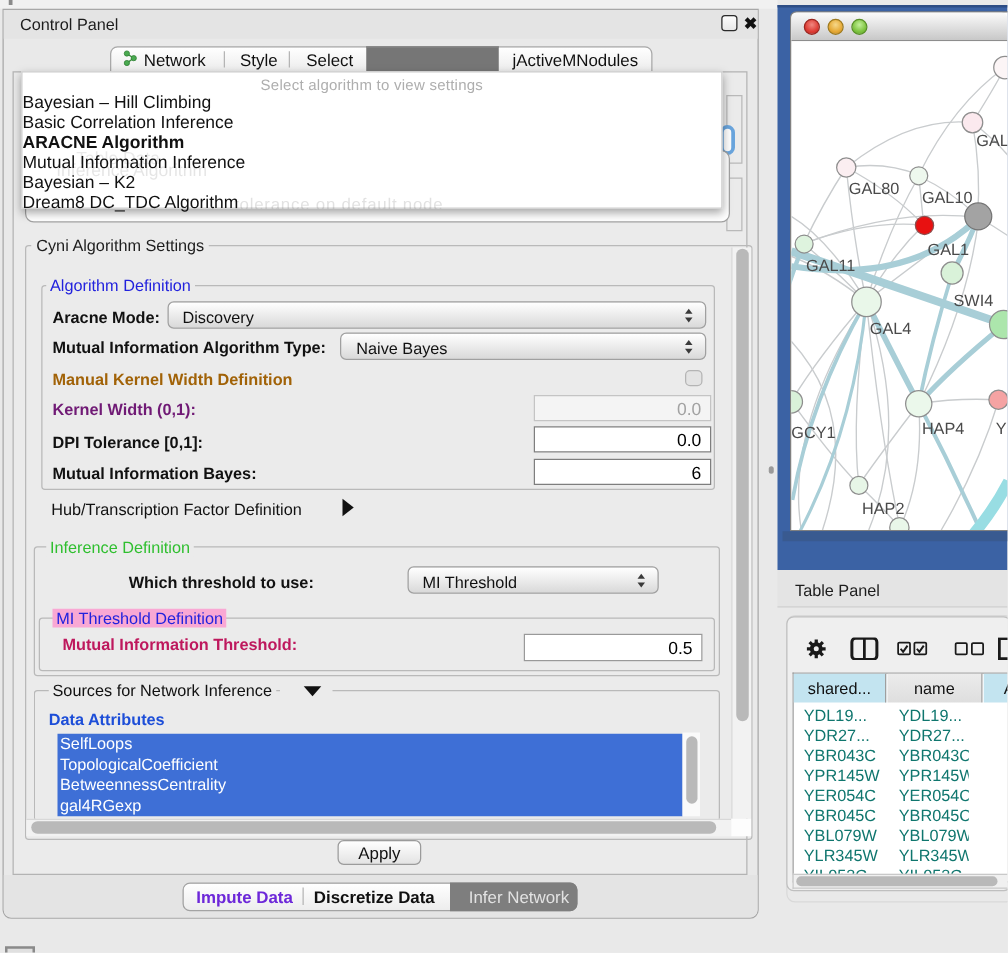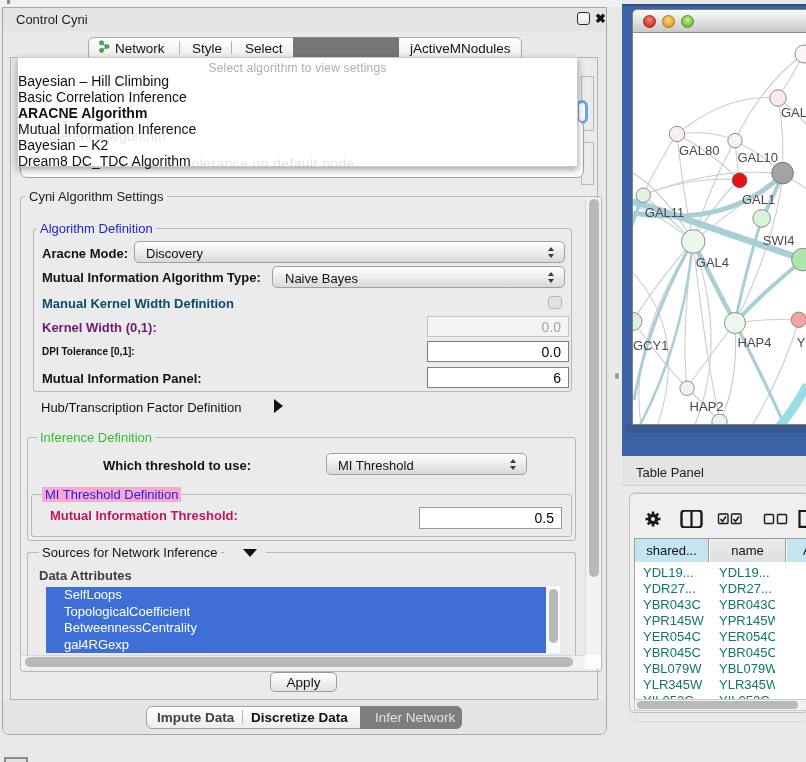--- a/index.html
+++ b/index.html
@@ -12,21 +12,21 @@
 </style>
 </head>
 <body>
 
 <div class="abs" style="left:0;top:0;width:622px;height:7px;background:#f1f1f1;"></div>
 <div class="abs" style="left:7px;top:0;width:3px;height:4px;background:#8a8a8a;"></div>
 
 <div class="abs" style="left:2px;top:7px;width:605px;height:728px;background:#e9e9e9;border:1px solid #a8a8a8;border-radius:0 0 7px 7px;box-sizing:border-box;"></div>
 
 <div class="abs" style="left:3px;top:8px;width:603px;height:23px;background:#e4e4e4;"></div>
-<div class="abs" style="left:16px;top:12px;font-size:13px;color:#1d1d1d;">Control Cyni</div>
+<div class="abs" style="left:16px;top:12px;font-size:13px;color:#1d1d1d;">Control Panel</div>
 
 <div class="abs" style="left:577px;top:12px;width:13px;height:13px;border:1.5px solid #2b2b2b;border-radius:3px;background:linear-gradient(#fdfdfd,#e8e8e8);box-sizing:border-box;"></div>
 
 <div class="abs" style="left:595px;top:11px;font-size:13px;font-weight:bold;color:#111;">✖</div>
 
 <div class="abs" style="left:10px;top:57px;width:588px;height:643px;border:1px solid #b3b3b3;background:#ebebeb;box-sizing:border-box;"></div>
 
 <div class="abs" style="left:88px;top:37px;width:434px;height:21px;background:linear-gradient(#ffffff,#ececec);border:1px solid #a9a9a9;border-radius:6px 6px 0 0;box-sizing:border-box;"></div>
 <div class="abs" style="left:293px;top:37px;width:106px;height:21px;background:#767676;border-top:1px solid #8a8a8a;box-sizing:border-box;"></div>
 <div class="abs" style="left:179px;top:41px;width:1px;height:13px;background:#b5b5b5;"></div>
@@ -65,30 +65,30 @@
 <div class="abs" style="left:37px;top:221px;background:#ebebeb;padding:0 3px;font-size:13px;color:#2222dd;">Algorithm Definition</div>
 
 <div class="abs b" style="left:42px;top:246px;font-size:13px;color:#111;">Aracne Mode:</div>
 <div class="abs combo" style="left:134px;top:241px;width:431px;height:22px;"></div>
 <div class="abs" style="left:146px;top:246px;font-size:13px;color:#111;">Discovery</div>
 
 <div class="abs b" style="left:42px;top:270px;font-size:13px;color:#111;">Mutual Information Algorithm Type:</div>
 <div class="abs combo" style="left:272px;top:266px;width:293px;height:22px;"></div>
 <div class="abs" style="left:285px;top:271px;font-size:13px;color:#111;">Naive Bayes</div>
 
-<div class="abs b" style="left:42px;top:296px;font-size:13px;color:#0c4a6e;">Manual Kernel Width Definition</div>
+<div class="abs b" style="left:42px;top:296px;font-size:13px;color:#a16207;">Manual Kernel Width Definition</div>
 <div class="abs" style="left:548px;top:296px;width:14px;height:13px;background:#e3e3e3;border:1.5px solid #b4b4b4;border-radius:4px;box-sizing:border-box;"></div>
 
 <div class="abs b" style="left:42px;top:320px;font-size:13px;color:#701a75;">Kernel Width (0,1):</div>
 <div class="abs" style="left:427px;top:316px;width:142px;height:21px;background:#f4f4f4;border:1px solid #c4c4c4;box-sizing:border-box;font-size:14px;color:#a2a2a2;text-align:right;padding:2px 7px 0 0;">0.0</div>
 
-<div class="abs b" style="left:42px;top:346px;font-size:10px;color:#111;">DPI Tolerance [0,1]:</div>
+<div class="abs b" style="left:42px;top:346px;font-size:13px;color:#111;">DPI Tolerance [0,1]:</div>
 <div class="abs" style="left:427px;top:341px;width:142px;height:21px;background:#ffffff;border:1px solid #7e7e7e;box-sizing:border-box;font-size:14px;color:#000;text-align:right;padding:2px 7px 0 0;">0.0</div>
 
-<div class="abs b" style="left:42px;top:371px;font-size:13px;color:#111;">Mutual Information Panel:</div>
+<div class="abs b" style="left:42px;top:371px;font-size:13px;color:#111;">Mutual Information Bayes:</div>
 <div class="abs" style="left:427px;top:367px;width:142px;height:21px;background:#ffffff;border:1px solid #7e7e7e;box-sizing:border-box;font-size:14px;color:#000;text-align:right;padding:2px 7px 0 0;">6</div>
 
 <div class="abs" style="left:41px;top:400px;font-size:13px;color:#111;">Hub/Transcription Factor Definition</div>
 <div class="abs" style="left:274px;top:399px;width:0;height:0;border-left:9px solid #111;border-top:7px solid transparent;border-bottom:7px solid transparent;"></div>
 
 <div class="abs" style="left:27px;top:437px;width:549px;height:104px;border:1px solid #b9b9b9;border-radius:3px;box-sizing:border-box;"></div>
 <div class="abs" style="left:37px;top:430px;background:#ebebeb;padding:0 3px;font-size:13px;color:#2fbf2f;">Inference Definition</div>
 
 <div class="abs b" style="left:103px;top:458px;font-size:13px;color:#111;">Which threshold to use:</div>
 <div class="abs combo" style="left:326px;top:453px;width:201px;height:22px;"></div>
@@ -96,34 +96,34 @@
 
 <div class="abs" style="left:31px;top:494px;width:541px;height:43px;border:1px solid #b9b9b9;border-radius:3px;box-sizing:border-box;"></div>
 <div class="abs" style="left:42px;top:487px;background:#f9a8d4;padding:0 3px;font-size:13px;color:#2222dd;">MI Threshold Definition</div>
 <div class="abs b" style="left:50px;top:508px;font-size:13px;color:#be185d;">Mutual Information Threshold:</div>
 <div class="abs" style="left:419px;top:507px;width:143px;height:22px;background:#ffffff;border:1px solid #999;box-sizing:border-box;font-size:14px;color:#000;text-align:right;padding:2px 7px 0 0;">0.5</div>
 
 <div class="abs" style="left:27px;top:552px;width:549px;height:103px;border:1px solid #b9b9b9;border-top-left-radius:3px;border-top-right-radius:3px;border-bottom:none;box-sizing:border-box;"></div>
 <div class="abs" style="left:39px;top:545px;background:#ebebeb;padding:0 3px;font-size:13px;color:#111;">Sources for Network Inference</div>
 <div class="abs" style="left:224px;top:546px;width:42px;height:11px;background:#ebebeb;"></div>
 <div class="abs" style="left:243px;top:549px;width:0;height:0;border-top:8px solid #111;border-left:7px solid transparent;border-right:7px solid transparent;"></div>
-<div class="abs b" style="left:39px;top:568px;font-size:13px;color:#404040;">Data Attributes</div>
-
-<div class="abs" style="left:46px;top:587px;width:500px;height:66px;background:#3e6fd6;color:#fff;font-size:13px;line-height:16.5px;padding-left:18px;box-sizing:border-box;">SelfLoops<br>TopologicalCoefficient<br>BetweennessCentrality<br>gal4RGexp</div>
+<div class="abs b" style="left:39px;top:568px;font-size:13px;color:#1d4ed8;">Data Attributes</div>
+
+<div class="abs" style="left:46px;top:587px;width:500px;height:66px;background:#3e6fd6;color:#fff;font-size:13px;line-height:16.5px;padding-left:2px;box-sizing:border-box;">SelfLoops<br>TopologicalCoefficient<br>BetweennessCentrality<br>gal4RGexp</div>
 <div class="abs" style="left:546px;top:586px;width:14px;height:67px;background:#fafafa;"></div>
 <div class="abs" style="left:549px;top:589px;width:9px;height:54px;background:#b9b9b9;border-radius:5px;"></div>
 
 <div class="abs" style="left:270px;top:672px;width:67px;height:20px;background:linear-gradient(#ffffff,#e3e3e3);border:1px solid #9b9b9b;border-radius:5px;box-sizing:border-box;text-align:center;font-size:13.5px;color:#111;padding-top:2px;">Apply</div>
 
 <div class="abs" style="left:3px;top:700px;width:603px;height:34px;background:#e4e4e4;border-radius:0 0 6px 6px;"></div>
 
 <div class="abs" style="left:146px;top:706px;width:316px;height:23px;background:linear-gradient(#ffffff,#ededed);border:1px solid #a3a3a3;border-radius:6px;box-sizing:border-box;"></div>
 <div class="abs" style="left:360px;top:706px;width:102px;height:23px;background:#7e7e7e;border-radius:0 6px 6px 0;"></div>
 <div class="abs" style="left:242px;top:710px;width:1px;height:14px;background:#b5b5b5;"></div>
-<div class="abs b" style="left:157px;top:710px;font-size:13.5px;color:#404040;">Impute Data</div>
+<div class="abs b" style="left:157px;top:710px;font-size:13.5px;color:#6d28d9;">Impute Data</div>
 <div class="abs b" style="left:251px;top:710px;font-size:13.5px;color:#111;">Discretize Data</div>
 <div class="abs" style="left:375px;top:710px;font-size:13.5px;color:#e2e2e2;">Infer Network</div>
 
 <div class="abs" style="left:4px;top:757px;width:20px;height:10px;background:#e0e0e0;border:2px solid #8a8a8a;"></div>
 
 <div class="abs" style="left:17px;top:57px;width:561px;height:110px;background:#ffffff;border:1px solid #cccccc;box-shadow:0 3px 7px rgba(0,0,0,0.35);box-sizing:border-box;z-index:50;"></div>
 <div class="abs" style="left:45px;top:86px;font-size:14px;color:rgba(40,40,40,0.12);z-index:51;margin-top:42px;">Inference Algorithm</div>
 <div class="abs" style="left:61px;top:118px;font-size:14px;color:rgba(40,40,40,0.10);z-index:51;">Table Data</div>
 <div class="abs" style="left:61px;top:156px;width:420px;height:11px;overflow:hidden;font-size:13.5px;letter-spacing:0.6px;color:rgba(40,40,40,0.14);z-index:51;text-align:center;">tolerance on default node</div>
 <div class="abs" style="left:17px;top:61px;width:561px;text-align:center;font-size:12px;letter-spacing:0.2px;color:#aeaeae;z-index:52;">Select algorithm to view settings</div>

